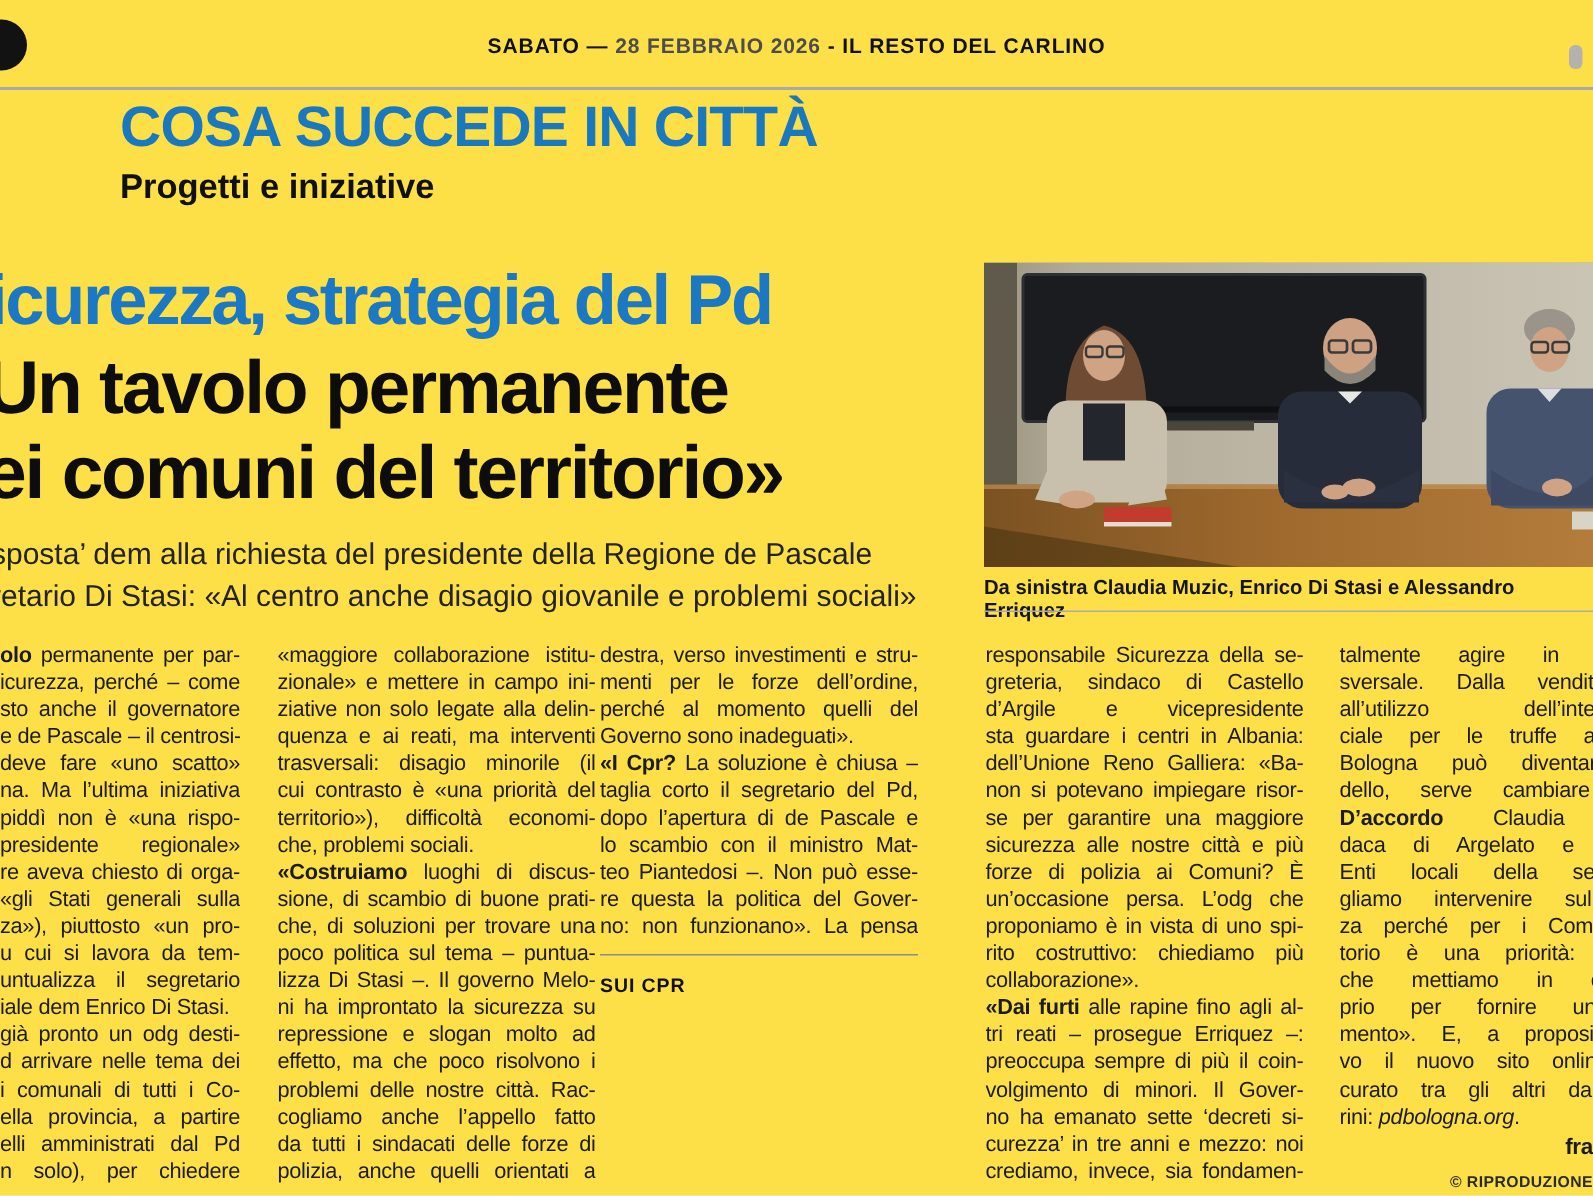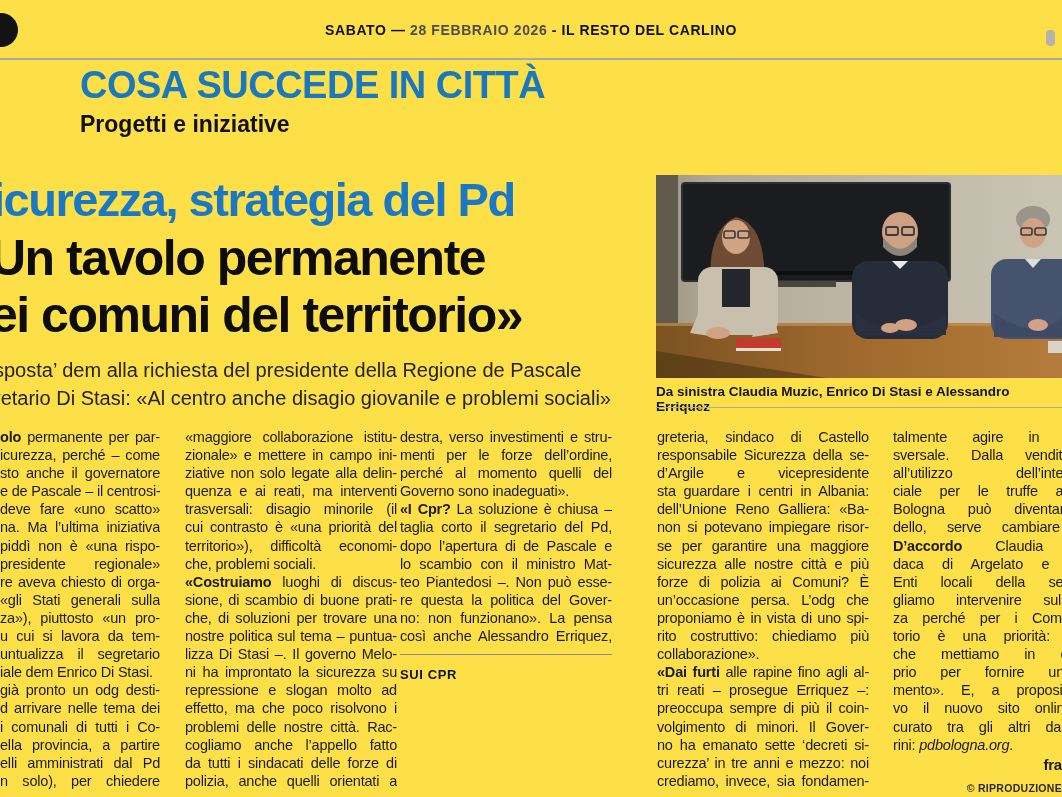--- a/index.html
+++ b/index.html
@@ -170,21 +170,21 @@
       <div class="ln j">zionale» e mettere in campo ini-</div>
       <div class="ln j">ziative non solo legate alla delin-</div>
       <div class="ln j">quenza e ai reati, ma interventi</div>
       <div class="ln j">trasversali: disagio minorile (il</div>
       <div class="ln j">cui contrasto è «una priorità del</div>
       <div class="ln j">territorio»), difficoltà economi-</div>
       <div class="ln">che, problemi sociali.</div>
       <div class="ln j"><b>«Costruiamo</b> luoghi di discus-</div>
       <div class="ln j">sione, di scambio di buone prati-</div>
       <div class="ln j">che, di soluzioni per trovare una</div>
-      <div class="ln j">nostre politica sul tema – puntua-</div>
+      <div class="ln j">poco politica sul tema – puntua-</div>
       <div class="ln j">lizza Di Stasi –. Il governo Melo-</div>
       <div class="ln j">ni ha improntato la sicurezza su</div>
       <div class="ln j">repressione e slogan molto ad</div>
       <div class="ln j">effetto, ma che poco risolvono i</div>
       <div class="ln j">problemi delle nostre città. Rac-</div>
       <div class="ln j">cogliamo anche l’appello fatto</div>
       <div class="ln j">da tutti i sindacati delle forze di</div>
       <div class="ln j">polizia, anche quelli orientati a</div>
     </div>
 
@@ -194,29 +194,28 @@
         <div class="ln j">menti per le forze dell’ordine,</div>
         <div class="ln j">perché al momento quelli del</div>
         <div class="ln">Governo sono inadeguati».</div>
         <div class="ln j"><b>«I Cpr?</b> La soluzione è chiusa –</div>
         <div class="ln j">taglia corto il segretario del Pd,</div>
         <div class="ln j">dopo l’apertura di de Pascale e</div>
         <div class="ln j">lo scambio con il ministro Mat-</div>
         <div class="ln j">teo Piantedosi –. Non può esse-</div>
         <div class="ln j">re questa la politica del Gover-</div>
         <div class="ln j">no: non funzionano». La pensa</div>
-        <div class="ln j">così anche Alessandro Erriquez,</div>
       </div>
     <div class="pq-rule"></div>
     <div class="pq-label">SUI CPR</div>
   </div>
 
   <div class="col col4">
+      <div class="ln j">responsabile Sicurezza della se-</div>
       <div class="ln j">greteria, sindaco di Castello</div>
-      <div class="ln j">responsabile Sicurezza della se-</div>
       <div class="ln j">d’Argile e vicepresidente</div>
       <div class="ln j">sta guardare i centri in Albania:</div>
       <div class="ln j">dell’Unione Reno Galliera: «Ba-</div>
       <div class="ln j">non si potevano impiegare risor-</div>
       <div class="ln j">se per garantire una maggiore</div>
       <div class="ln j">sicurezza alle nostre città e più</div>
       <div class="ln j">forze di polizia ai Comuni? È</div>
       <div class="ln j">un’occasione persa. L’odg che</div>
       <div class="ln j">proponiamo è in vista di uno spi-</div>
       <div class="ln j">rito costruttivo: chiediamo più</div>

